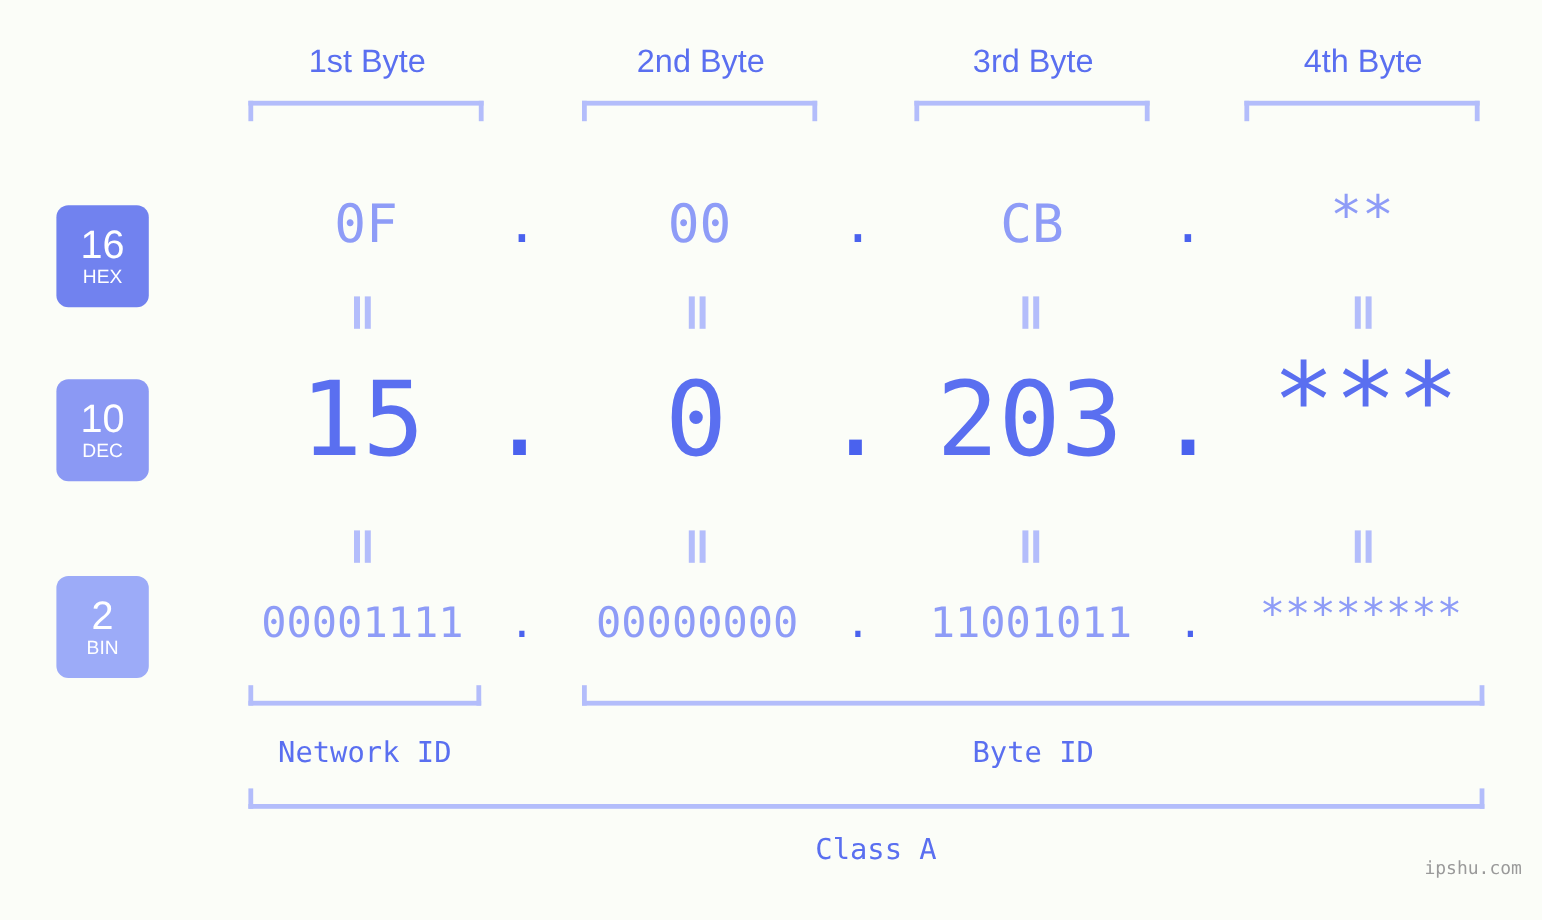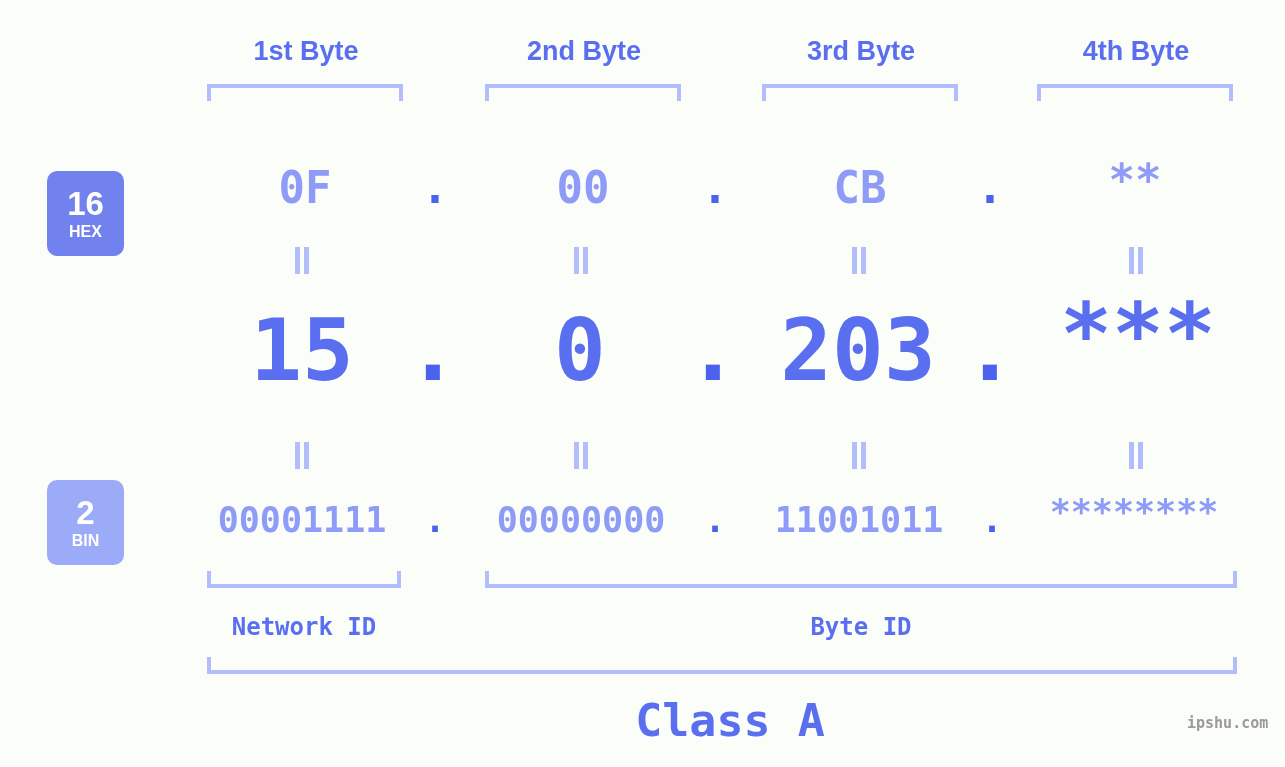--- a/index.html
+++ b/index.html
@@ -12,21 +12,20 @@
     background: #fbfdf8;
     font-family: "DejaVu Sans Mono", monospace;
     overflow: hidden;
     position: relative;
   }
   .stage {
     position: absolute;
     left: 0; top: 0;
     width: 1285px;
     height: 747px;
-    font-weight: bold;
   }
   
   .byte-label {
     position: absolute;
     color: #5a6ff0;
     font-family: "Liberation Sans", sans-serif;
     font-size: 27px;
     text-align: center;
     white-space: nowrap;
   }
@@ -109,21 +108,21 @@
     position: absolute;
     color: #5a6ff0;
     font-size: 24px;
     text-align: center;
     white-space: nowrap;
     font-family: "DejaVu Sans Mono", monospace;
   }
   .class-caption {
     position: absolute;
     color: #5a6ff0;
-    font-size: 45px;
+    font-size: 24px;
     text-align: center;
     white-space: nowrap;
     font-family: "DejaVu Sans Mono", monospace;
   }
   .watermark {
     position: absolute;
     color: #9a9a9a;
     font-size: 15px;
     font-family: "DejaVu Sans Mono", monospace;
     white-space: nowrap;
@@ -169,20 +168,24 @@
     </div>
   <div class="veq" style="left:851px; top:247px;">
       <i class="a"></i>
       <i class="b"></i>
     </div>
   <div class="veq" style="left:1128px; top:247px;">
       <i class="a"></i>
       <i class="b"></i>
     </div>
 
+  <div class="badge" style="left:47px; top:316px; height:85px; background:#8b99f4;">
+    <span class="num">10</span>
+    <span class="name">DEC</span>
+  </div>
 
   <div class="decrow">
     <div class="cell" style="left:202px; top:300px; width:200px;">15</div>
     <div class="dot" style="left:383px; top:300px; width:100px;">.</div>
     <div class="cell" style="left:480px; top:300px; width:200px;">0</div>
     <div class="dot" style="left:663px; top:300px; width:100px;">.</div>
     <div class="cell" style="left:758px; top:300px; width:200px;">203</div>
     <div class="dot" style="left:940px; top:300px; width:100px;">.</div>
     <div class="cell" style="left:1033px; top:284px; width:210px;">***</div>
   </div>

